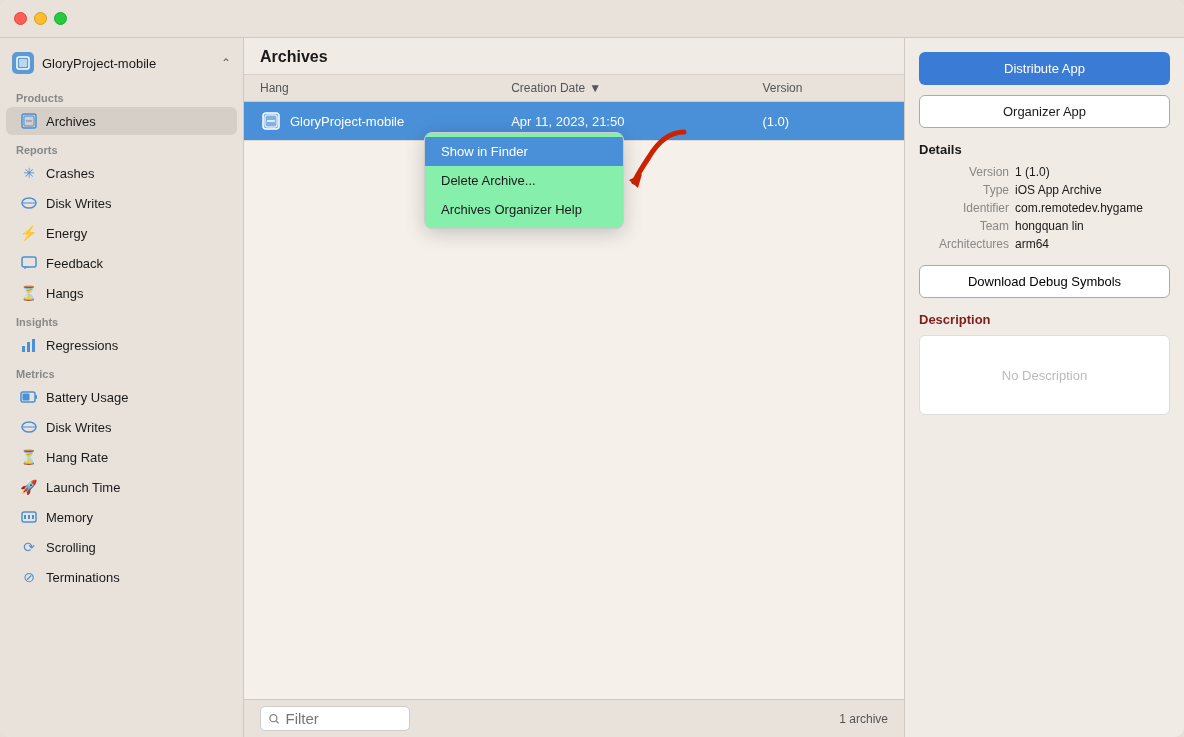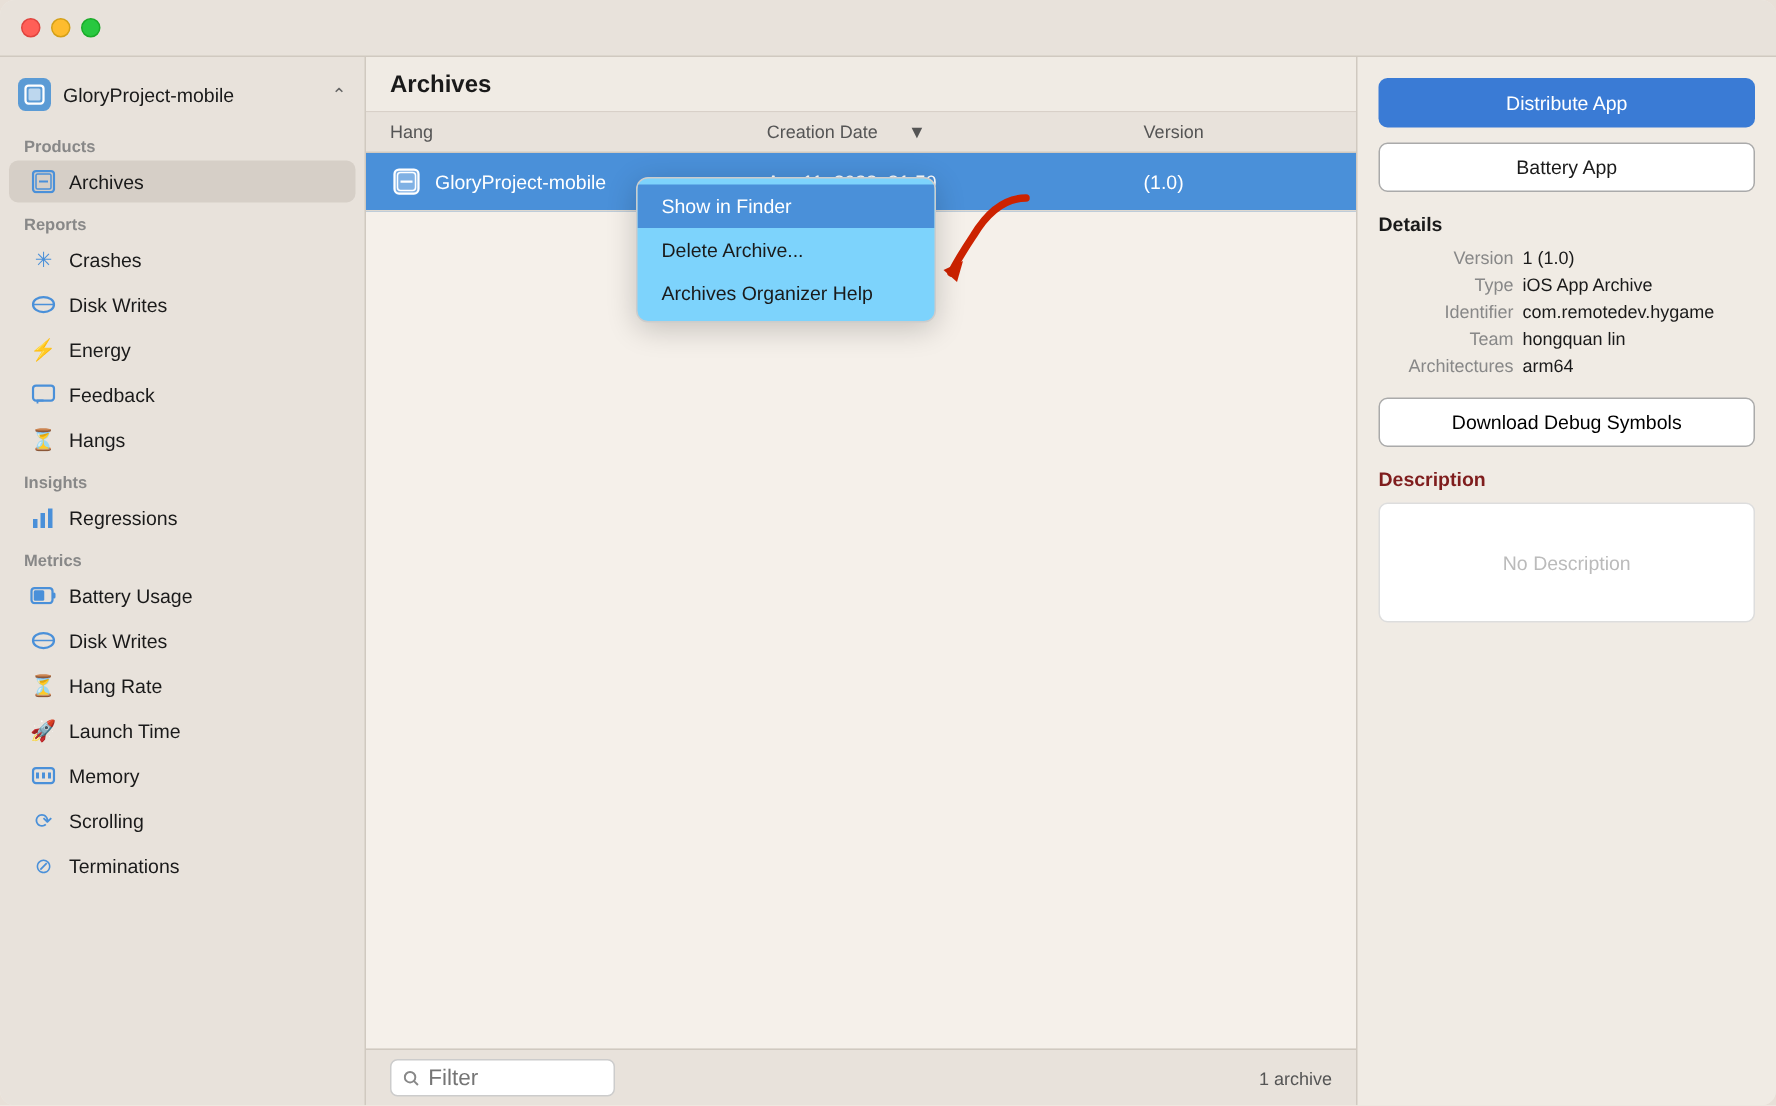--- a/index.html
+++ b/index.html
@@ -170,21 +170,21 @@
       align-items: center;
       padding: 6px 16px;
       background: #e8e2db;
       border-bottom: 1px solid #d0c9c0;
       font-size: 12px;
       color: #555;
       font-weight: 500;
     }
 
     .col-name { flex: 2; }
-    .col-date { flex: 2; display: flex; align-items: center; gap: 20px; }
+    .col-date { flex: 2; display: flex; align-items: center; gap: 4px; }
     .col-version { flex: 1; }
 
     .table-body {
       flex: 1;
       overflow-y: auto;
       position: relative;
     }
 
     .table-row {
       display: flex;
@@ -337,23 +337,23 @@
       display: flex;
       align-items: center;
       justify-content: center;
       color: #bbb;
       font-size: 13px;
     }
 
     
     .context-menu {
       position: absolute;
-      top: 16px;
+      top: 30px;
       left: 180px;
-      background: #7dd3fc;
+      background: #86efac;
       border: 1px solid #ccc;
       border-radius: 8px;
       box-shadow: 0 4px 20px rgba(0,0,0,0.2);
       min-width: 200px;
       z-index: 1000;
       overflow: hidden;
       padding: 4px 0;
     }
 
     .context-menu-item {
@@ -582,21 +582,21 @@
             <line x1="8" y1="8" x2="11" y2="11" stroke="#888" stroke-width="1.5"></line>
           </svg>
           <input class="filter-input" type="text" placeholder="Filter" style="">
         </div>
         <span>1 archive</span>
       </div>
     </div>
 
     <div class="right-panel">
       <button class="btn-distribute">Distribute App</button>
-      <button class="btn-validate">Battery App</button>
+      <button class="btn-validate">Organizer App</button>
 
       <div class="details-section">
         <div class="details-title">Details</div>
         <div class="detail-row">
           <span class="detail-label">Version</span>
           <span class="detail-value">1 (1.0)</span>
         </div>
         <div class="detail-row">
           <span class="detail-label">Type</span>
           <span class="detail-value">iOS App Archive</span>

